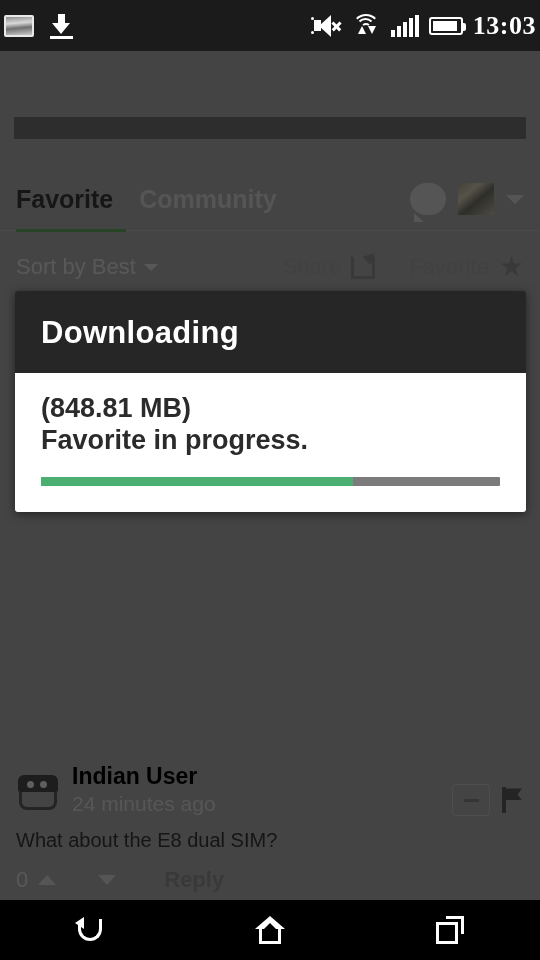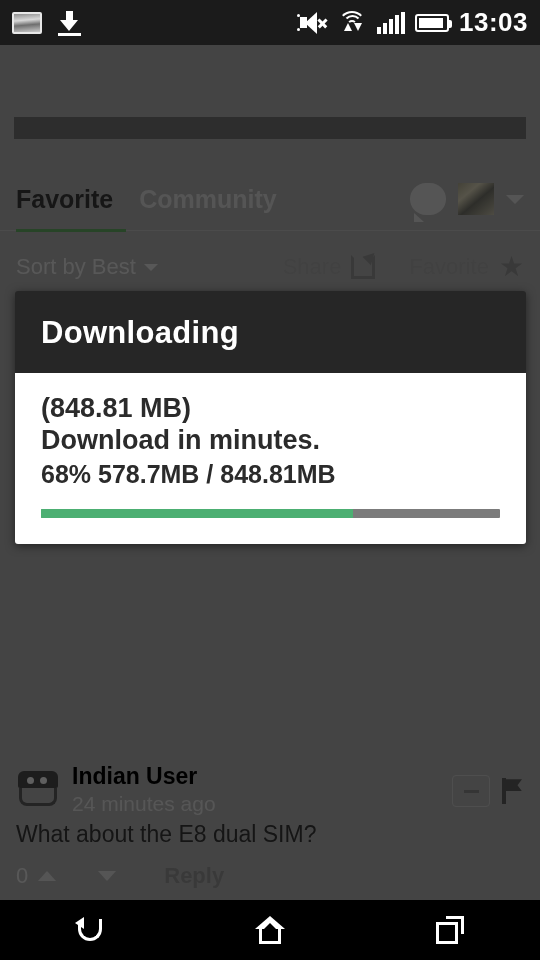--- a/index.html
+++ b/index.html
@@ -6,23 +6,23 @@
   html, body {
     width:540px; height:960px;
     background:#6f6f6f;
     font-family:"Liberation Sans", sans-serif;
     overflow:hidden;
   }
   #screen { position:relative; width:540px; height:960px; background:#6f6f6f; }
 
   
   #statusbar {
-    position:absolute; top:0; left:0; width:540px; height:45px;
+    position:absolute; top:0; left:0; width:540px; height:51px;
     background:#1b1b1b; display:flex; align-items:center;
-    padding:0 12px; z-index:40;
+    padding:0 4px; z-index:40;font-family:Liberation Serif, serif;
   }
   #status-left { display:flex; align-items:center; gap:14px; }
   #status-right { margin-left:auto; display:flex; align-items:center; gap:10px; }
   .shot-ico {
     width:30px; height:22px; border:2px solid #e8e8e8; border-radius:2px;
     background:linear-gradient(175deg,#8e8e8e 0%,#d8d8d8 35%,#6f6f6f 60%,#c9c9c9 100%);
   }
   .dl-ico { position:relative; width:26px; height:26px; }
   .dl-ico .shaft { position:absolute; left:10px; top:1px; width:7px; height:11px; background:#fff; }
   .dl-ico .head {
@@ -111,37 +111,37 @@
   .chev-sm { width:0; height:0; margin-left:8px; border-left:7px solid transparent; border-right:7px solid transparent; border-top:7px solid #8f8f8f; }
   #sort-actions { margin-left:auto; display:flex; align-items:center; gap:10px; color:#6a6a6a; font-size:22px; }
   .share-ico { position:relative; width:24px; height:24px; border:3px solid #5d5d5d; border-top-color:transparent; }
   .share-ico::after { content:""; position:absolute; right:-4px; top:-7px; width:0; height:0;
      border-left:11px solid #5d5d5d; border-top:6px solid transparent; border-bottom:6px solid transparent; transform:rotate(-45deg); }
   .star-ico { color:#5d5d5d; font-size:28px; line-height:1; }
   #sort-actions .gap { width:14px; }
 
   
   .comment { position:absolute; left:0; width:540px; padding:0 16px; }
-  .c-head { display:flex; align-items:center; }
+  .c-head { display:flex; align-items:flex-end; }
   .c-avatar { width:44px; height:44px; flex:none; margin-right:12px; }
   .avatar-elephant { background:#6f6f6f; position:relative; }
   .avatar-elephant .body { position:absolute; left:2px; top:3px; width:40px; height:17px; background:#2f2f2f; border-radius:6px 6px 2px 2px; }
   .avatar-elephant .eye1,.avatar-elephant .eye2 { position:absolute; top:9px; width:7px; height:7px; background:#9a9a9a; border-radius:50%; }
   .avatar-elephant .eye1 { left:11px; } .avatar-elephant .eye2 { left:24px; }
   .avatar-elephant .legs { position:absolute; left:3px; top:20px; width:38px; height:18px;
       border-bottom:3px solid #3a3a3a; border-left:3px solid #3a3a3a; border-right:3px solid #3a3a3a; border-radius:0 0 8px 8px; }
   .c-name { font-size:23px; font-weight:bold; line-height:1.15; }
   .c-time { color:#8c8c8c; font-size:21px; margin-top:3px; }
   .c-meta-right { margin-left:auto; display:flex; align-items:center; gap:12px; padding-top:3px; }
   .collapse-btn { width:38px; height:32px; border:1px solid #7f7f7f; border-radius:4px; display:flex; align-items:center; justify-content:center; }
   .collapse-btn i { width:15px; height:3px; background:#565656; display:block; }
   .flag-ico { position:relative; width:22px; height:26px; }
   .flag-ico .pole { position:absolute; left:0; top:0; width:4px; height:26px; background:#3b3b3b; }
   .flag-ico .cloth { position:absolute; left:4px; top:1px; width:16px; height:12px; background:#3b3b3b; clip-path:polygon(0 0,100% 0,72% 50%,100% 100%,0 100%); }
-  .c-body { color:#232323; font-size:23px; margin-top:4px; line-height:1.25; }
+  .c-body { color:#232323; font-size:20px; margin-top:12px; line-height:1.25; }
   .c-actions { display:flex; align-items:center; margin-top:14px; color:#8f8f8f; font-size:22px; }
   .vote-count { margin-right:10px; }
   .caret-up { width:0;height:0; border-left:9px solid transparent; border-right:9px solid transparent; border-bottom:10px solid #8a8a8a; }
   .caret-dn { width:0;height:0; margin-left:42px; border-left:9px solid transparent; border-right:9px solid transparent; border-top:10px solid #8a8a8a; }
   .reply-link { margin-left:48px; color:#5d5d5d; font-weight:bold; font-size:22px; }
   #comment1 { top:646px; }
 
   
   #scrim { position:absolute; top:0; left:0; width:540px; height:900px; background:rgba(0,0,0,0.38); z-index:20; }
 
@@ -287,22 +287,21 @@
   </div>
 
   <div id="scrim"></div>
 
   <div id="dialog">
     <div id="dlg-title-bar">
       <div id="dlg-title">Downloading</div>
     </div>
     <div id="dlg-body">
       <div class="dlg-line">(848.81 MB)</div>
-      <div class="dlg-line">Download in minutes.</div>
-      <div class="dlg-line sub">68%  578.7MB / 848.81MB</div>
+      <div class="dlg-line">Favorite in progress.</div>
       <div id="dlg-progress-outer">
         <div id="dlg-progress-fill" style="width: 68%;"></div>
       </div>
     </div>
   </div>
 
   <div id="navbar">
     <div class="nav-btn">
       <div class="back-ico">
         <span class="curve"></span>

